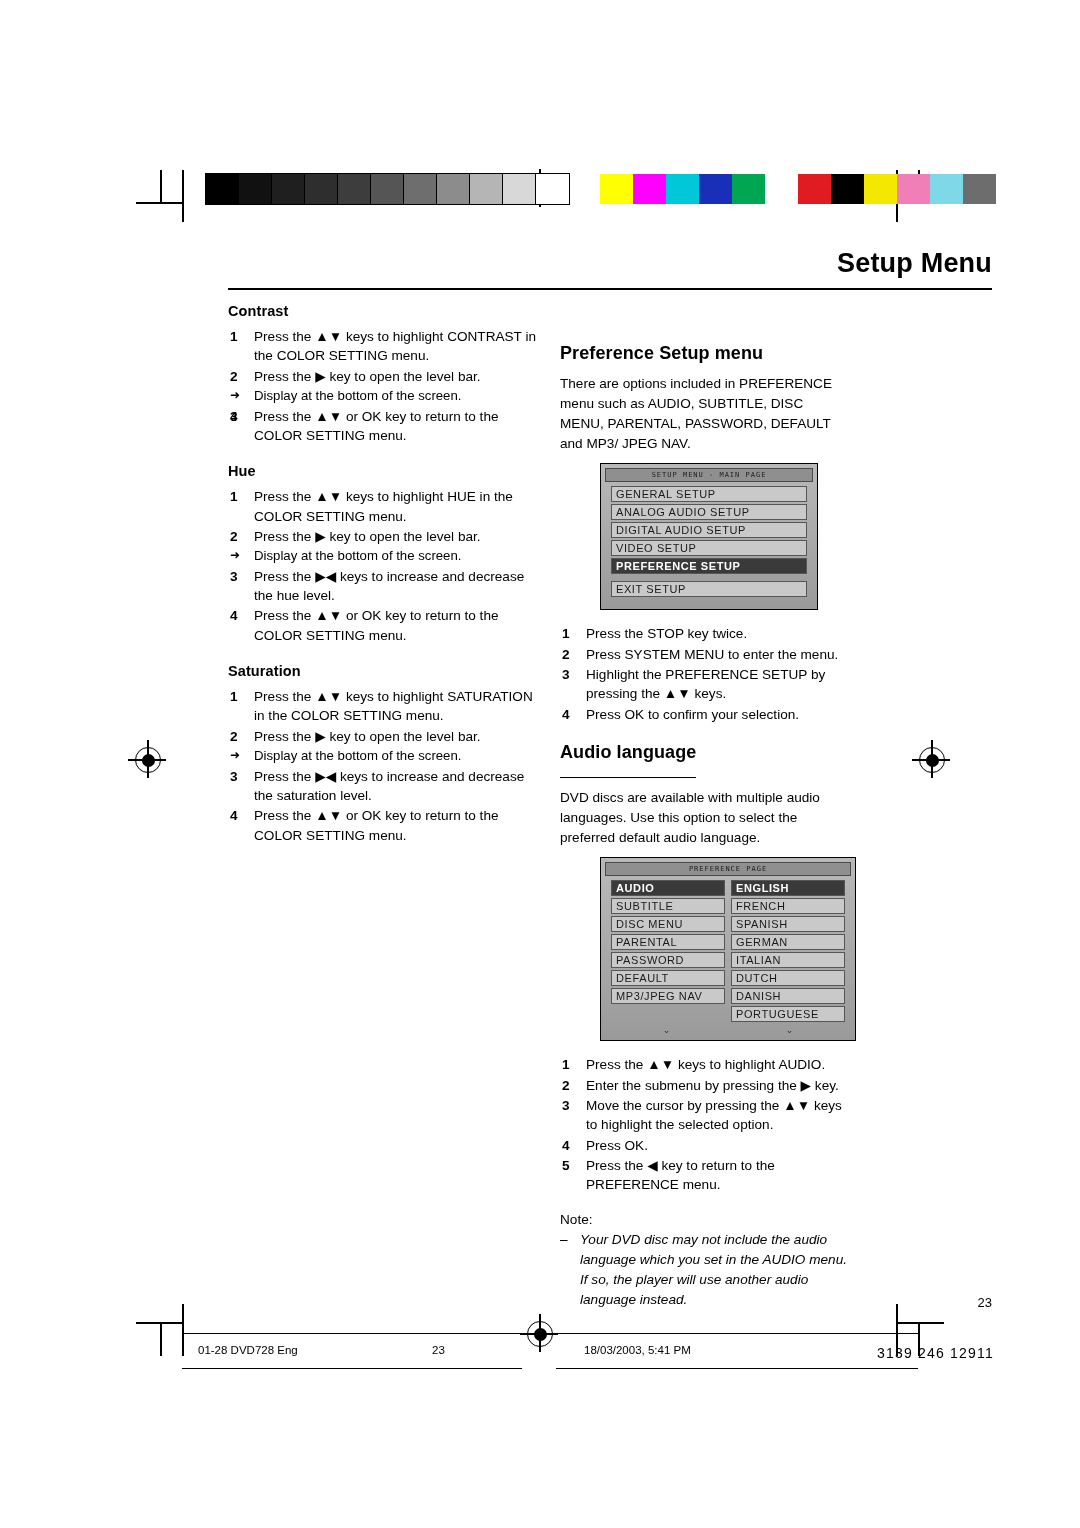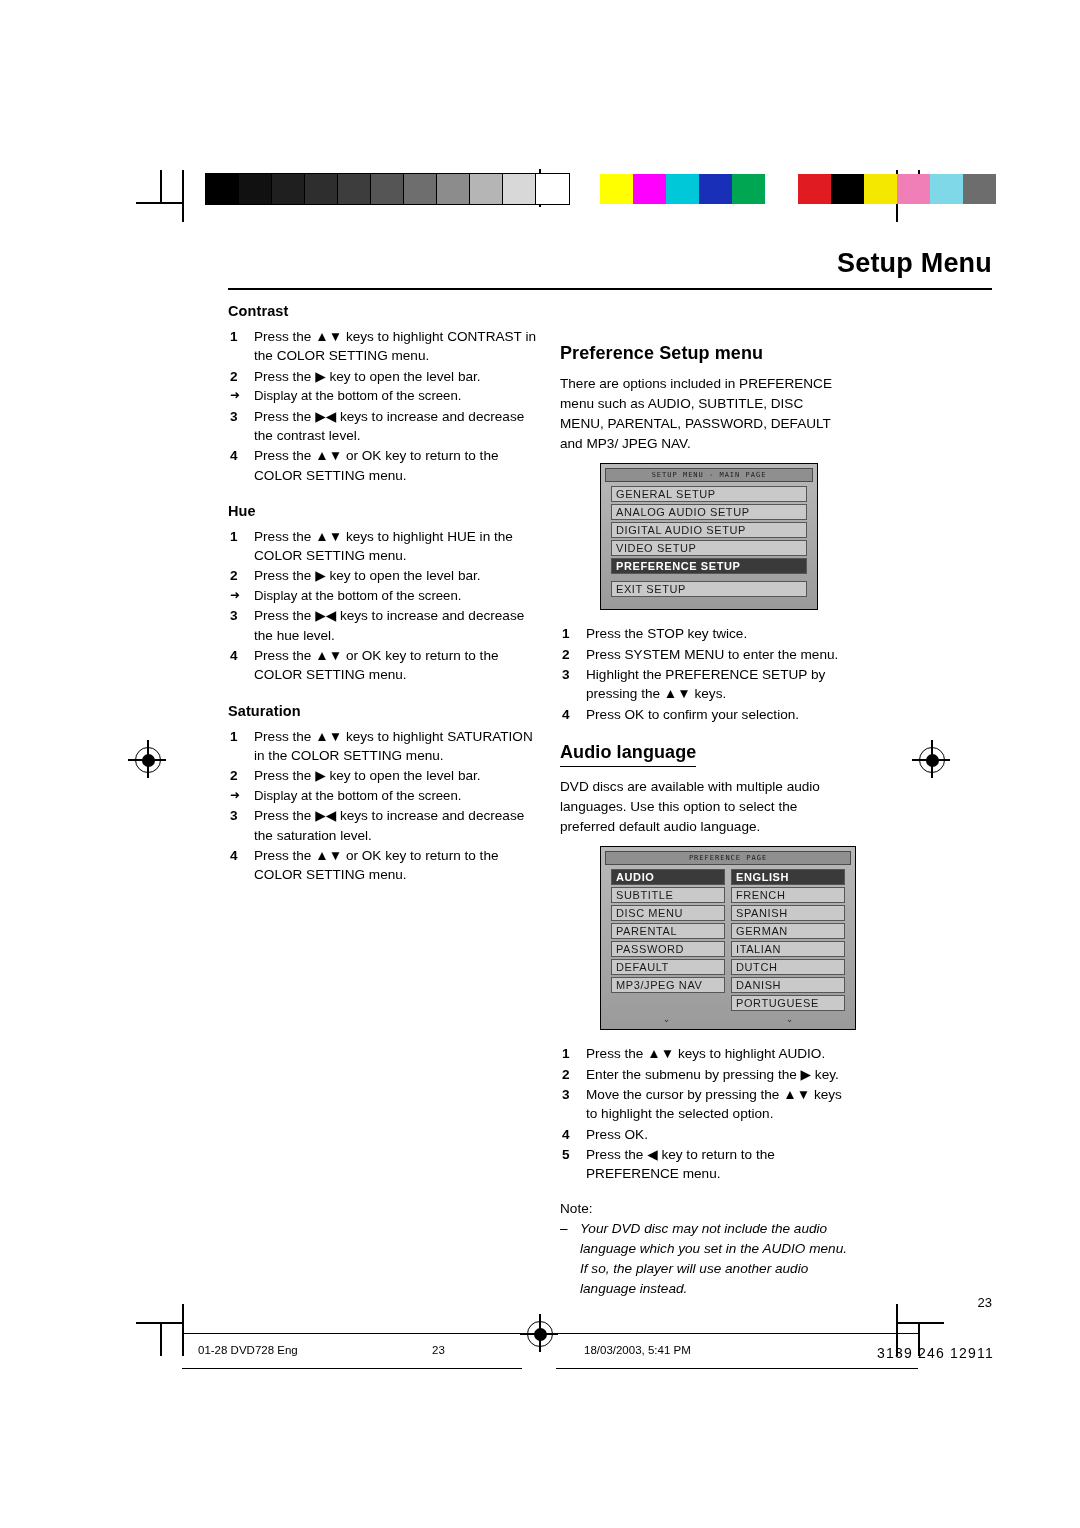--- a/index.html
+++ b/index.html
@@ -92,21 +92,21 @@
     letter-spacing: 0.1px;
   }
   h2.sec {
     font-size: 18px;
     font-weight: bold;
     margin: 0 0 10px 0;
     letter-spacing: 0.1px;
   }
   .rule-under {
     border-bottom: 1.6px solid #000;
-    padding-bottom: 3px;
+    padding-bottom: 14px;
     display: inline-block;
   }
 
   ol.steps {
     list-style: none;
     margin: 0 0 18px 0;
     padding: 0;
     font-size: 13.6px;
     line-height: 1.42;
   }
@@ -301,21 +301,21 @@
 <div class="page-title">Setup Menu</div>
 <div class="title-rule"></div>
 
 <div class="col-left">
 
   <h3 class="sub">Contrast</h3>
   <ol class="steps">
     <li><span class="num">1</span><span>Press the ▲▼ keys to highlight CONTRAST in the COLOR SETTING menu.</span></li>
     <li><span class="num">2</span><span>Press the ▶ key to open the level bar.</span></li>
     <li class="subnote" style="list-style:none;"><span class="arr">➜</span><span>Display at the bottom of the screen.</span></li>
-    <li><span class="num">3</span><span>Press the ▶◀ keys to increase and decrease the contrast level.</span></li>
+    <li><span class="num">3</span></li>
     <li><span class="num">4</span><span>Press the ▲▼ or OK key to return to the COLOR SETTING menu.</span></li>
   </ol>
 
   <h3 class="sub">Hue</h3>
   <ol class="steps">
     <li><span class="num">1</span><span>Press the ▲▼ keys to highlight HUE in the COLOR SETTING menu.</span></li>
     <li><span class="num">2</span><span>Press the ▶ key to open the level bar.</span></li>
     <li class="subnote" style="list-style:none;"><span class="arr">➜</span><span>Display at the bottom of the screen.</span></li>
     <li><span class="num">3</span><span>Press the ▶◀ keys to increase and decrease the hue level.</span></li>
     <li><span class="num">4</span><span>Press the ▲▼ or OK key to return to the COLOR SETTING menu.</span></li>

